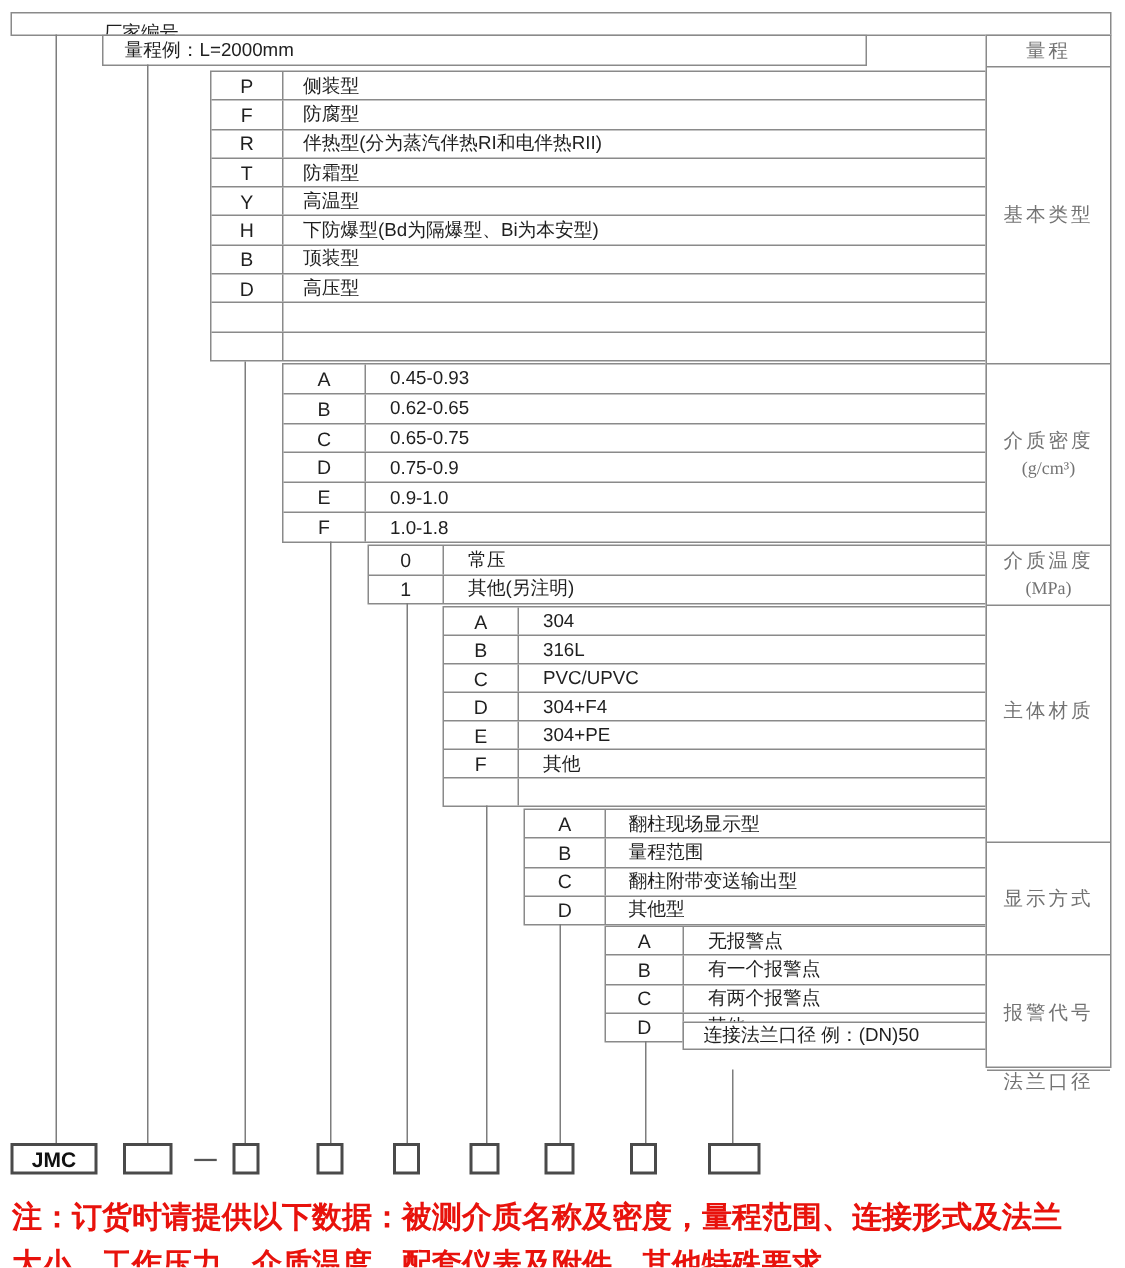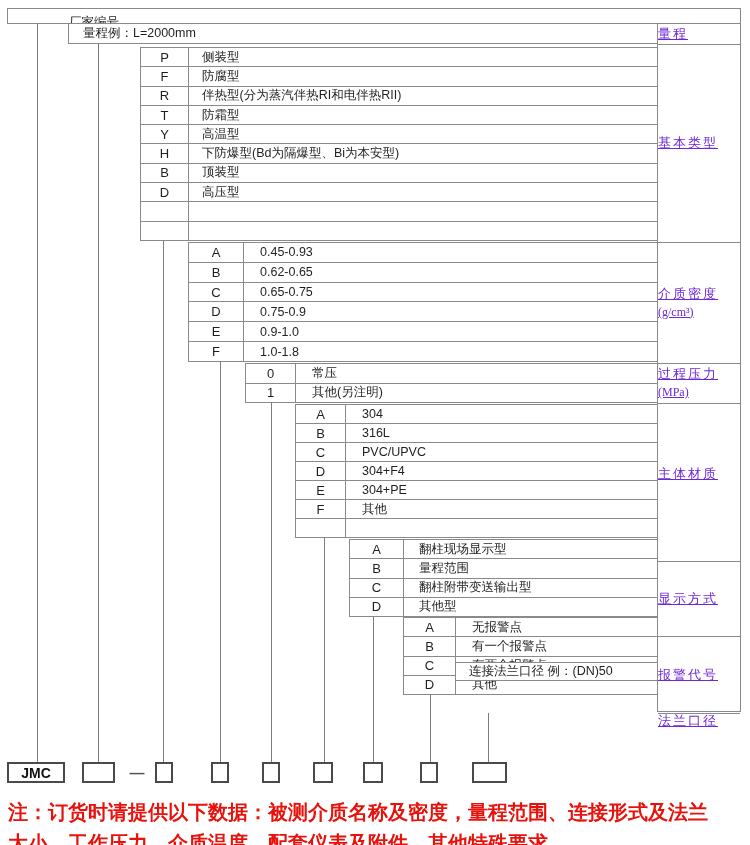--- a/index.html
+++ b/index.html
@@ -30,23 +30,23 @@
   .simple-row{position:absolute;box-sizing:border-box;border:1px solid var(--line);display:flex;align-items:center;background:#fff;}
   .simple-row .txt{font-size:12.5px;white-space:nowrap;}
   
   #sidecol{
     position:absolute;left:657px;top:23px;width:84px;height:689px;
     box-sizing:border-box;border:1px solid var(--line);
     display:flex;flex-direction:column;background:#fff;
   }
   .side-cell{
     box-sizing:border-box;border-top:1px solid var(--line);
-    display:flex;flex-direction:column;justify-content:center;
+    display:flex;flex-direction:column;align-items:center;justify-content:center;
     font-family:"Liberation Serif","DejaVu Serif",serif;
-    font-size:13px;color:#6d28d9;letter-spacing:2px;line-height:1.45;flex:none;text-decoration:underline;
+    font-size:13px;color:#737373;letter-spacing:2px;line-height:1.45;flex:none;
   }
   .side-cell:first-child{border-top:none;}
   .side-cell .sub{letter-spacing:0px;font-size:12px;}
   
   .vline{position:absolute;width:1px;background:#7d7d7d;}
   
   .cbox{
     position:absolute;top:762px;height:21px;box-sizing:border-box;
     border:2px solid var(--dark);background:#fff;
     display:flex;align-items:center;justify-content:center;
@@ -64,21 +64,21 @@
 </style>
 </head>
 <body>
 
 <div id="stage">
 
   <div class="simple-row" style="left:7px;top:8px;width:734px;height:16px;">
     <span class="txt" style="padding-left:61px;margin-top:12px;">厂家编号</span>
   </div>
 
-  <div class="simple-row" style="left:68px;top:23px;width:590px;height:21px;">
+  <div class="simple-row" style="left:68px;top:23px;width:510px;height:21px;">
     <span class="txt" style="padding-left:14px;">量程例：L=2000mm</span>
   </div>
 
   <div class="tbl" style="left:140px;top:47px;width:518px;height:194px;">
     <div class="row">
       <div class="code" style="width:48px;">P</div>
       <div class="desc">侧装型</div>
     </div>
     <div class="row">
       <div class="code" style="width:48px;">F</div>
@@ -218,37 +218,37 @@
     <div class="row">
       <div class="code" style="width:52px;">C</div>
       <div class="desc" style="padding-left:16px;">有两个报警点</div>
     </div>
     <div class="row">
       <div class="code" style="width:52px;">D</div>
       <div class="desc" style="padding-left:16px;">其他</div>
     </div>
   </div>
 
-  <div class="simple-row" style="left:455px;top:662px;width:203px;height:19px;">
+  <div class="simple-row" style="left:455px;top:681px;width:203px;height:19px;">
     <span class="txt" style="padding-left:13px;">连接法兰口径 例：(DN)50</span>
   </div>
 
   <div id="sidecol">
     <div class="side-cell" style="height:20px;">
       <span>量程</span>
     </div>
     <div class="side-cell" style="height:198px;">
       <span>基本类型</span>
     </div>
     <div class="side-cell" style="height:121px;">
       <span>介质密度</span>
       <span class="sub">(g/cm³)</span>
     </div>
     <div class="side-cell" style="height:40px;">
-      <span>过程压力</span>
+      <span>介质温度</span>
       <span class="sub">(MPa)</span>
     </div>
     <div class="side-cell" style="height:142px;">
       <span>主体材质</span>
     </div>
     <div class="side-cell" style="height:75px;margin-top:16px;">
       <span>显示方式</span>
     </div>
     <div class="side-cell" style="height:77px;">
       <span>报警代号</span>

